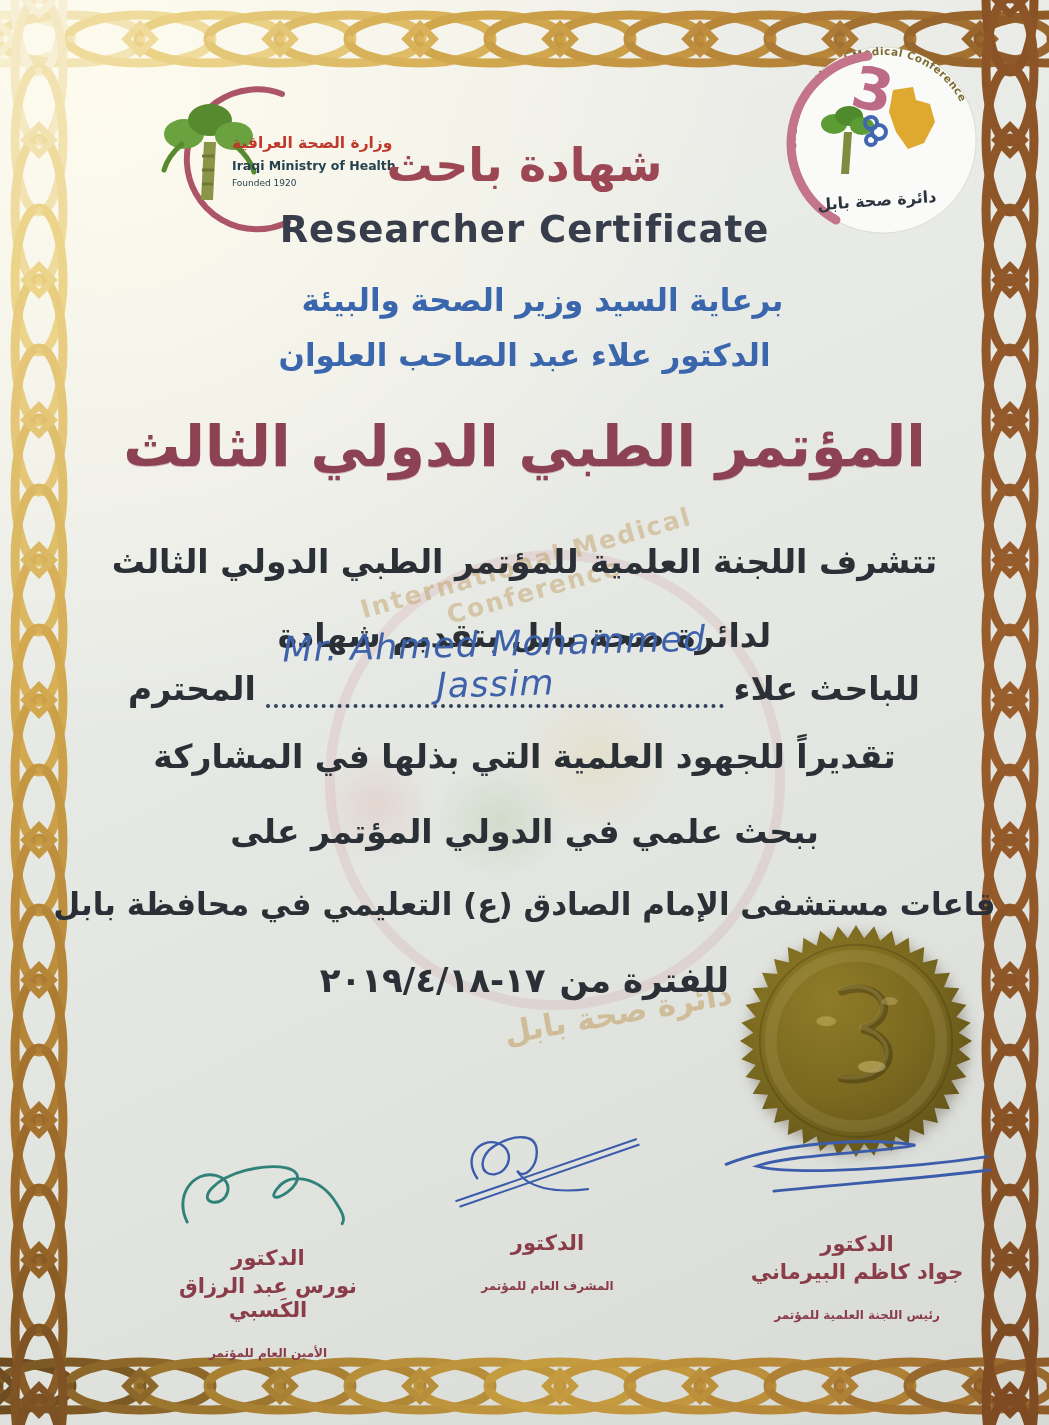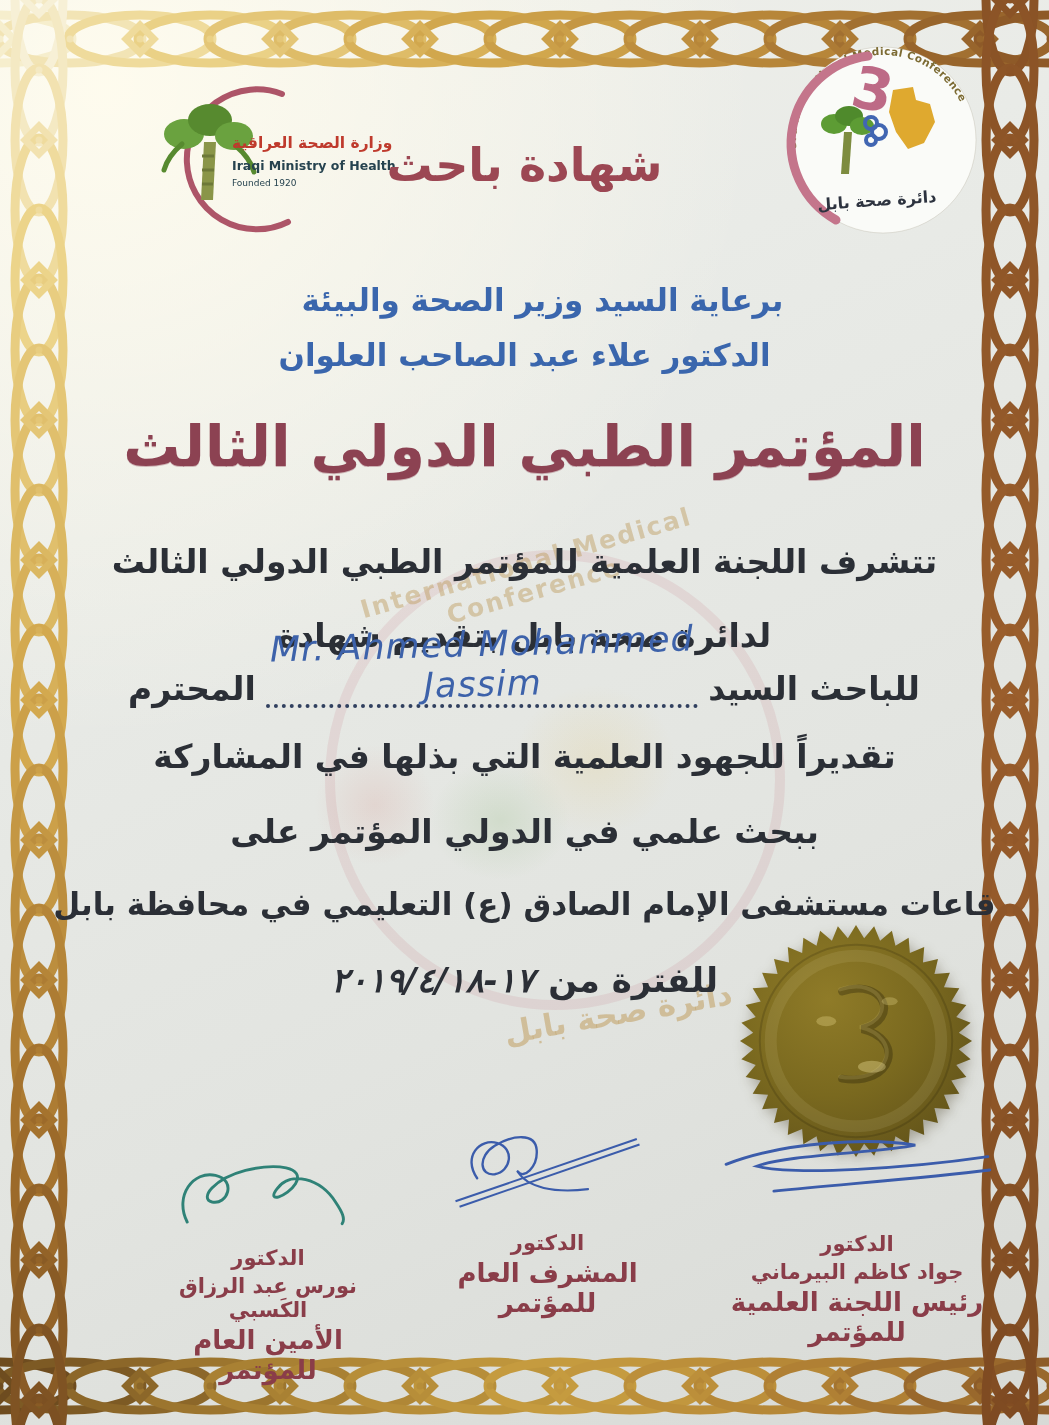--- a/index.html
+++ b/index.html
@@ -25,41 +25,41 @@
   #bl2{top:616px;font-size:33px;color:#2b2f36;}
   #bl3{top:737px;font-size:33px;color:#2b2f36;}
   #bl4{top:812px;font-size:33px;color:#2b2f36;}
   #bl5{top:886px;font-size:31px;color:#2b2f36;}
 
   #nameRow{position:absolute;left:128px;top:650px;width:792px;display:flex;direction:rtl;align-items:flex-end;font-weight:bold;font-size:33px;color:#2b2f36;}
   #nameDots{flex:1;margin:0 10px;border-bottom:4px dotted #31405f;position:relative;height:54px;}
   #nameText{position:absolute;left:0;right:0;bottom:0;text-align:center;direction:ltr;font-style:italic;font-size:35px;font-weight:500;color:#3d62aa;transform:rotate(-1.5deg);letter-spacing:1px;}
 
   #dateRow{position:absolute;top:960px;left:0;width:100%;text-align:center;direction:rtl;font-weight:bold;font-size:34px;color:#2b2f36;}
-  #dateRange{direction:ltr;unicode-bidi:bidi-override;margin-right:2px;font-style:italic;}
+  #dateRange{direction:ltr;unicode-bidi:bidi-override;margin-right:2px;}
 
   
   .wm{position:absolute;pointer-events:none;}
   #wmCircle{left:325px;top:550px;width:440px;height:440px;border-radius:50%;border:10px solid rgba(198,122,134,0.16);}
   #wmBlobG{left:430px;top:760px;width:140px;height:120px;background:radial-gradient(closest-side,rgba(110,165,85,0.16),rgba(110,165,85,0));}
   #wmBlobR{left:315px;top:745px;width:120px;height:120px;background:radial-gradient(closest-side,rgba(205,95,85,0.13),rgba(205,95,85,0));}
   #wmBlobY{left:515px;top:685px;width:160px;height:150px;background:radial-gradient(closest-side,rgba(225,185,70,0.14),rgba(225,185,70,0));}
   #wmText1{left:290px;top:548px;width:480px;transform:rotate(-16deg);color:rgba(186,148,82,0.42);font-size:25px;font-weight:bold;text-align:center;letter-spacing:2px;}
   #wmText2{left:478px;top:995px;width:280px;transform:rotate(-10deg);color:rgba(190,152,84,0.5);font-size:31px;font-weight:bold;text-align:center;direction:rtl;}
 
   #mohLogo{position:absolute;left:112px;top:82px;width:310px;height:158px;}
   #confLogo{position:absolute;left:772px;top:28px;width:222px;height:220px;}
 
   #seal{position:absolute;left:737px;top:922px;width:238px;height:238px;}
   #seal svg{filter:drop-shadow(2px 4px 6px rgba(60,50,20,0.35));}
 
   .sigblk{position:absolute;text-align:center;color:#8a3d49;font-weight:bold;direction:rtl;}
   .sigblk .t{font-size:21px;}
   .sigblk .n{font-size:21px;margin-top:4px;}
-  .sigblk .r{font-size:26px;margin-top:3px;}
+  .sigblk .r{font-size:12px;margin-top:24px;}
   #sigblk1{left:148px;top:1142px;width:240px;}
   #sigblk2{left:415px;top:1112px;width:265px;}
   #sigblk3{left:712px;top:1128px;width:290px;}
   #sigblk3 .txt{margin-top:14px;}
 </style>
 </head>
 <body>
 
 <div class="page">
   <div class="glow"></div>
@@ -311,28 +311,29 @@
         <circle cx="99" cy="95" r="6"></circle>
         <circle cx="107" cy="104" r="7"></circle>
         <circle cx="99" cy="112" r="5"></circle>
       </g>
       <path d="M121 62 L141 59 L144 72 L158 76 L163 94 L152 115 L136 121 L124 104 L117 84 Z" fill="#dfa92f"></path>
       <text x="105" y="178" font-size="16" font-weight="bold" fill="#2d333f" text-anchor="middle" transform="rotate(-4 105 176)">دائرة صحة بابل</text>
     </svg>
   </div>
 
   <div class="ln" id="titleAr">شهادة باحث</div>
+  <div class="ln" id="titleEn">Researcher Certificate</div>
   <div class="ln" id="pat1">برعاية السيد وزير الصحة والبيئة</div>
   <div class="ln" id="pat2">الدكتور علاء عبد الصاحب العلوان</div>
   <div class="ln" id="confTitle">المؤتمر الطبي الدولي الثالث</div>
   <div class="ln" id="bl1">تتشرف اللجنة العلمية للمؤتمر الطبي الدولي الثالث</div>
   <div class="ln" id="bl2">لدائرة صحة بابل بتقديم شهادة</div>
 
   <div id="nameRow">
-    <span>للباحث السيد</span>
+    <span>للباحث علاء</span>
     <span id="nameDots">
       <span id="nameText">Mr. Ahmed Mohammed Jassim</span>
     </span>
     <span>المحترم</span>
   </div>
 
   <div class="ln" id="bl3">تقديراً للجهود العلمية التي بذلها في المشاركة</div>
   <div class="ln" id="bl4">ببحث علمي في الدولي المؤتمر على</div>
   <div class="ln" id="bl5">قاعات مستشفى الإمام الصادق (ع) التعليمي في محافظة بابل</div>
 

